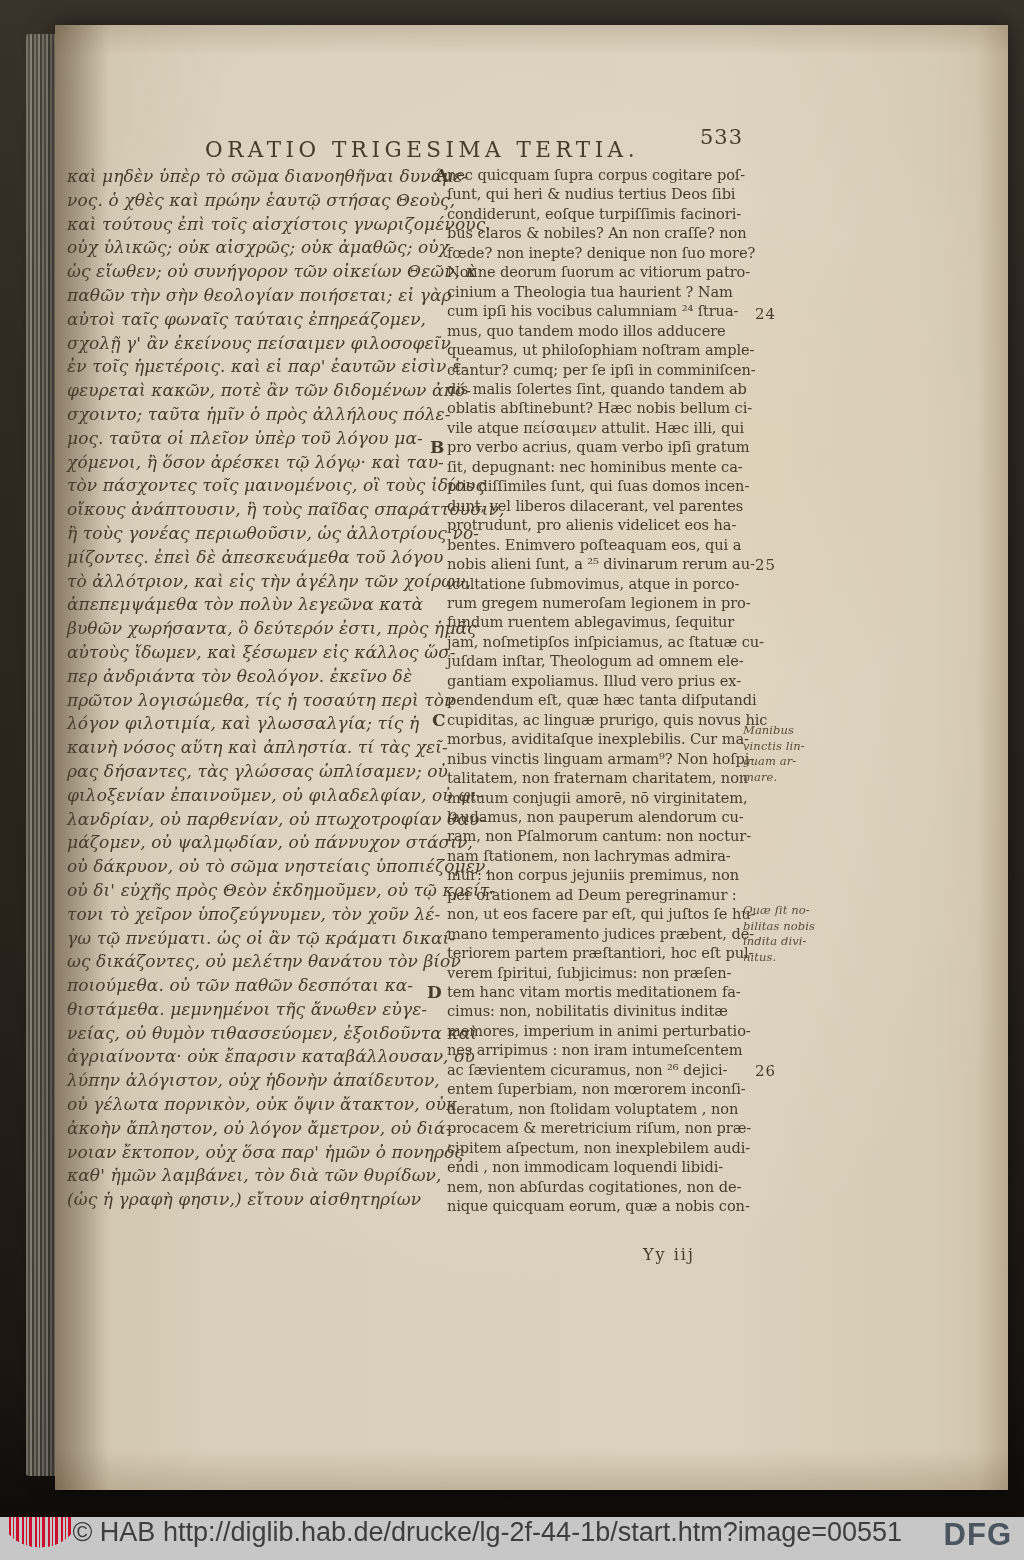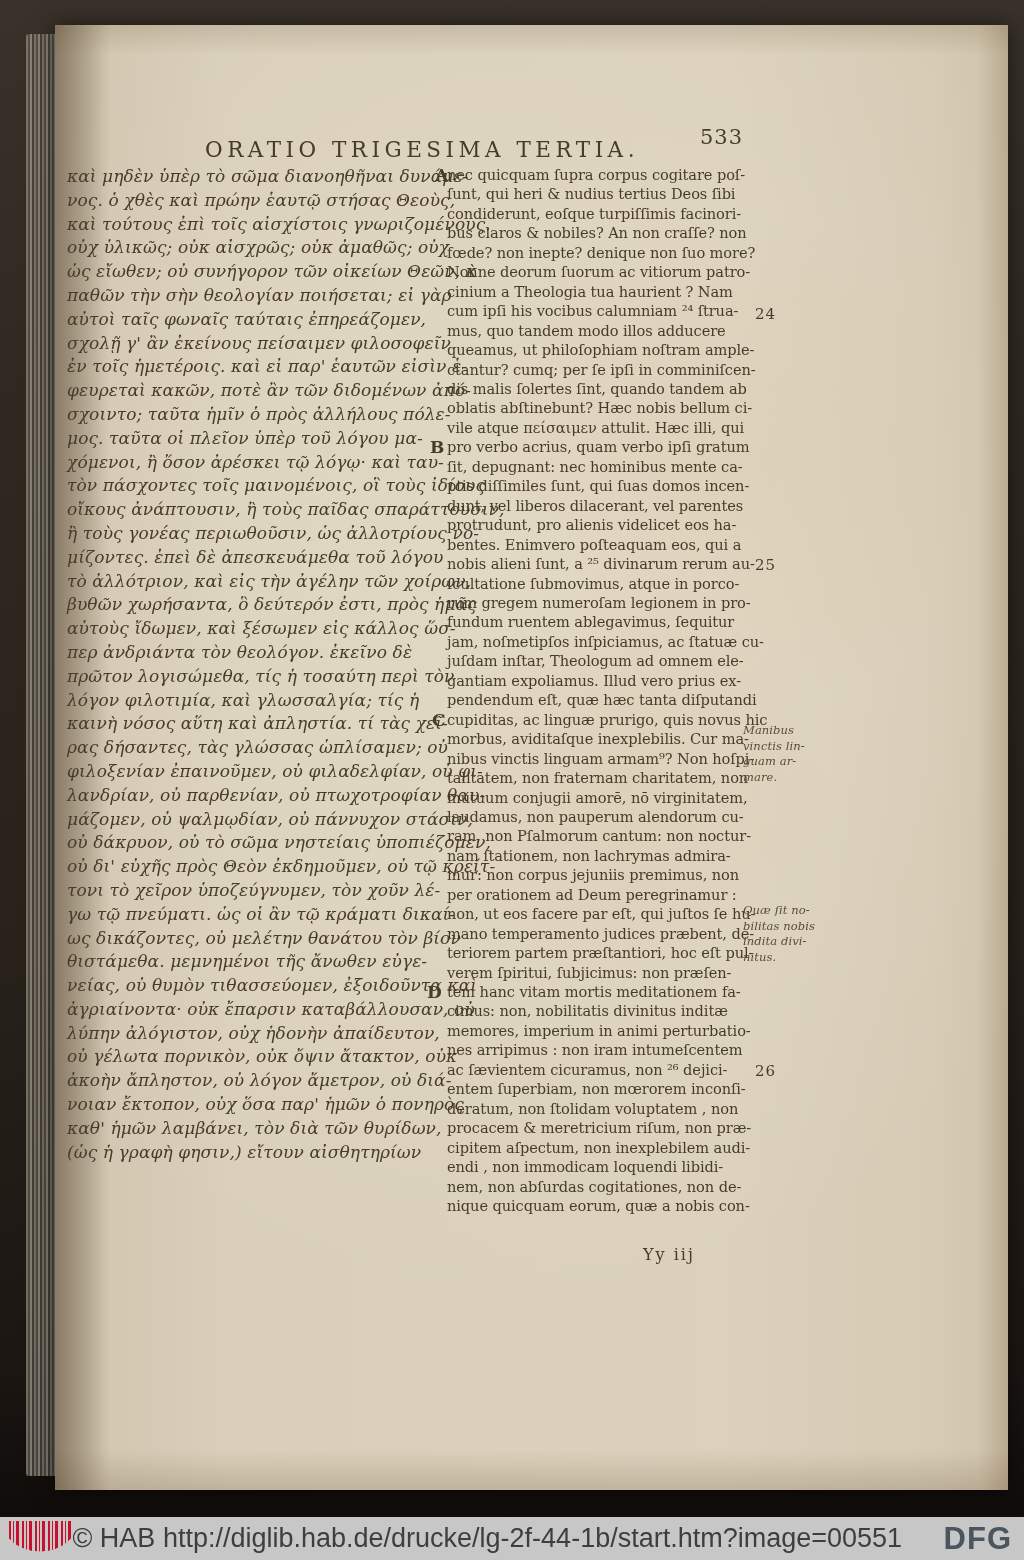--- a/index.html
+++ b/index.html
@@ -67,21 +67,21 @@
   }
   .catchline{
     position:absolute;left:7px;top:1196px;width:790px;font-size:15px;color:#473b2b;
     white-space:nowrap;letter-spacing:.6px;
   }
   .signature{
     position:absolute;left:588px;top:1220px;font-size:16px;color:#473b2b;letter-spacing:2px;
   }
   .footer{
     position:absolute;left:0;bottom:0;width:1024px;height:43px;background:#c7c7c7;
-    display:flex;align-items:center;font-family:"Liberation Sans",sans-serif;
+    display:flex;font-family:"Liberation Sans",sans-serif;
   }
   .barcode{
     width:62px;height:36px;margin-left:9px;flex:0 0 auto;
     background:
       repeating-linear-gradient(90deg,#c8102e 0 2px,rgba(0,0,0,0) 2px 4px,#c8102e 4px 5px,rgba(0,0,0,0) 5px 7px,#c8102e 7px 10px,rgba(0,0,0,0) 10px 13px);
     -webkit-mask:radial-gradient(100% 140% at 50% 0,#000 60%,transparent 61%);
             mask:radial-gradient(100% 140% at 50% 0,#000 60%,transparent 61%);
   }
   .footer-text{
     flex:1;text-align:center;font-size:27px;color:#3e3e3e;letter-spacing:0;
@@ -113,35 +113,37 @@
       <div class="tline">ἐν τοῖς ἡμετέροις.   καὶ εἰ παρ' ἑαυτῶν εἰσὶν ἑ-</div>
       <div class="tline">φευρεταὶ κακῶν, ποτὲ ἂν τῶν διδομένων ἀπό-</div>
       <div class="tline">σχοιντο;   ταῦτα ἡμῖν ὁ πρὸς ἀλλήλους πόλε-</div>
       <div class="tline">μος.   ταῦτα οἱ πλεῖον ὑπὲρ τοῦ λόγου μα-</div>
       <div class="tline">χόμενοι, ἢ ὅσον ἀρέσκει τῷ λόγῳ·  καὶ ταυ-</div>
       <div class="tline">τὸν πάσχοντες τοῖς μαινομένοις, οἳ τοὺς ἰδίους</div>
       <div class="tline">οἴκους ἀνάπτουσιν, ἢ τοὺς παῖδας σπαράττουσιν,</div>
       <div class="tline">ἢ τοὺς γονέας περιωθοῦσιν, ὡς ἀλλοτρίους νο-</div>
       <div class="tline">μίζοντες.   ἐπεὶ δὲ ἀπεσκευάμεθα τοῦ λόγου</div>
       <div class="tline">τὸ ἀλλότριον, καὶ εἰς τὴν ἀγέλην τῶν χοίρων,</div>
+      <div class="tline">ἀπεπεμψάμεθα τὸν πολὺν λεγεῶνα κατὰ</div>
       <div class="tline">βυθῶν χωρήσαντα, ὃ δεύτερόν ἐστι, πρὸς ἡμᾶς</div>
       <div class="tline">αὐτοὺς ἴδωμεν, καὶ ξέσωμεν εἰς κάλλος ὥσ-</div>
       <div class="tline">περ ἀνδριάντα τὸν θεολόγον.   ἐκεῖνο δὲ</div>
       <div class="tline">πρῶτον λογισώμεθα, τίς ἡ τοσαύτη περὶ τὸν</div>
       <div class="tline">λόγον φιλοτιμία, καὶ γλωσσαλγία;  τίς ἡ</div>
       <div class="tline">καινὴ νόσος αὕτη καὶ ἀπληστία.  τί τὰς χεῖ-</div>
       <div class="tline">ρας δήσαντες, τὰς γλώσσας ὡπλίσαμεν;  οὐ</div>
       <div class="tline">φιλοξενίαν ἐπαινοῦμεν, οὐ φιλαδελφίαν, οὐ φι-</div>
       <div class="tline">λανδρίαν, οὐ παρθενίαν, οὐ πτωχοτροφίαν θαυ-</div>
       <div class="tline">μάζομεν, οὐ ψαλμῳδίαν, οὐ πάννυχον στάσιν,</div>
       <div class="tline">οὐ δάκρυον, οὐ τὸ σῶμα νηστείαις ὑποπιέζομεν,</div>
       <div class="tline">οὐ δι' εὐχῆς πρὸς Θεὸν ἐκδημοῦμεν, οὐ τῷ κρείτ-</div>
       <div class="tline">τονι τὸ χεῖρον ὑποζεύγνυμεν, τὸν χοῦν λέ-</div>
       <div class="tline">γω τῷ πνεύματι. ὡς οἱ ἂν τῷ κράματι δικαί-</div>
       <div class="tline">ως δικάζοντες,  οὐ μελέτην θανάτου τὸν βίον</div>
+      <div class="tline">ποιούμεθα.   οὐ τῶν παθῶν δεσπόται κα-</div>
       <div class="tline">θιστάμεθα.   μεμνημένοι τῆς ἄνωθεν εὐγε-</div>
       <div class="tline">νείας, οὐ θυμὸν τιθασσεύομεν, ἐξοιδοῦντα καὶ</div>
       <div class="tline">ἀγριαίνοντα·  οὐκ ἔπαρσιν καταβάλλουσαν, οὐ</div>
       <div class="tline">λύπην ἀλόγιστον,  οὐχ ἡδονὴν ἀπαίδευτον,</div>
       <div class="tline">οὐ γέλωτα πορνικὸν,  οὐκ ὄψιν ἄτακτον,  οὐκ</div>
       <div class="tline">ἀκοὴν ἄπληστον,  οὐ λόγον ἄμετρον,  οὐ διά-</div>
       <div class="tline">νοιαν ἔκτοπον,  οὐχ ὅσα παρ' ἡμῶν ὁ πονηρὸς</div>
       <div class="tline">καθ' ἡμῶν λαμβάνει,  τὸν διὰ τῶν θυρίδων,</div>
       <div class="tline">(ὡς ἡ γραφὴ φησιν,)  εἴτουν  αἰσθητηρίων</div>
     </div>

